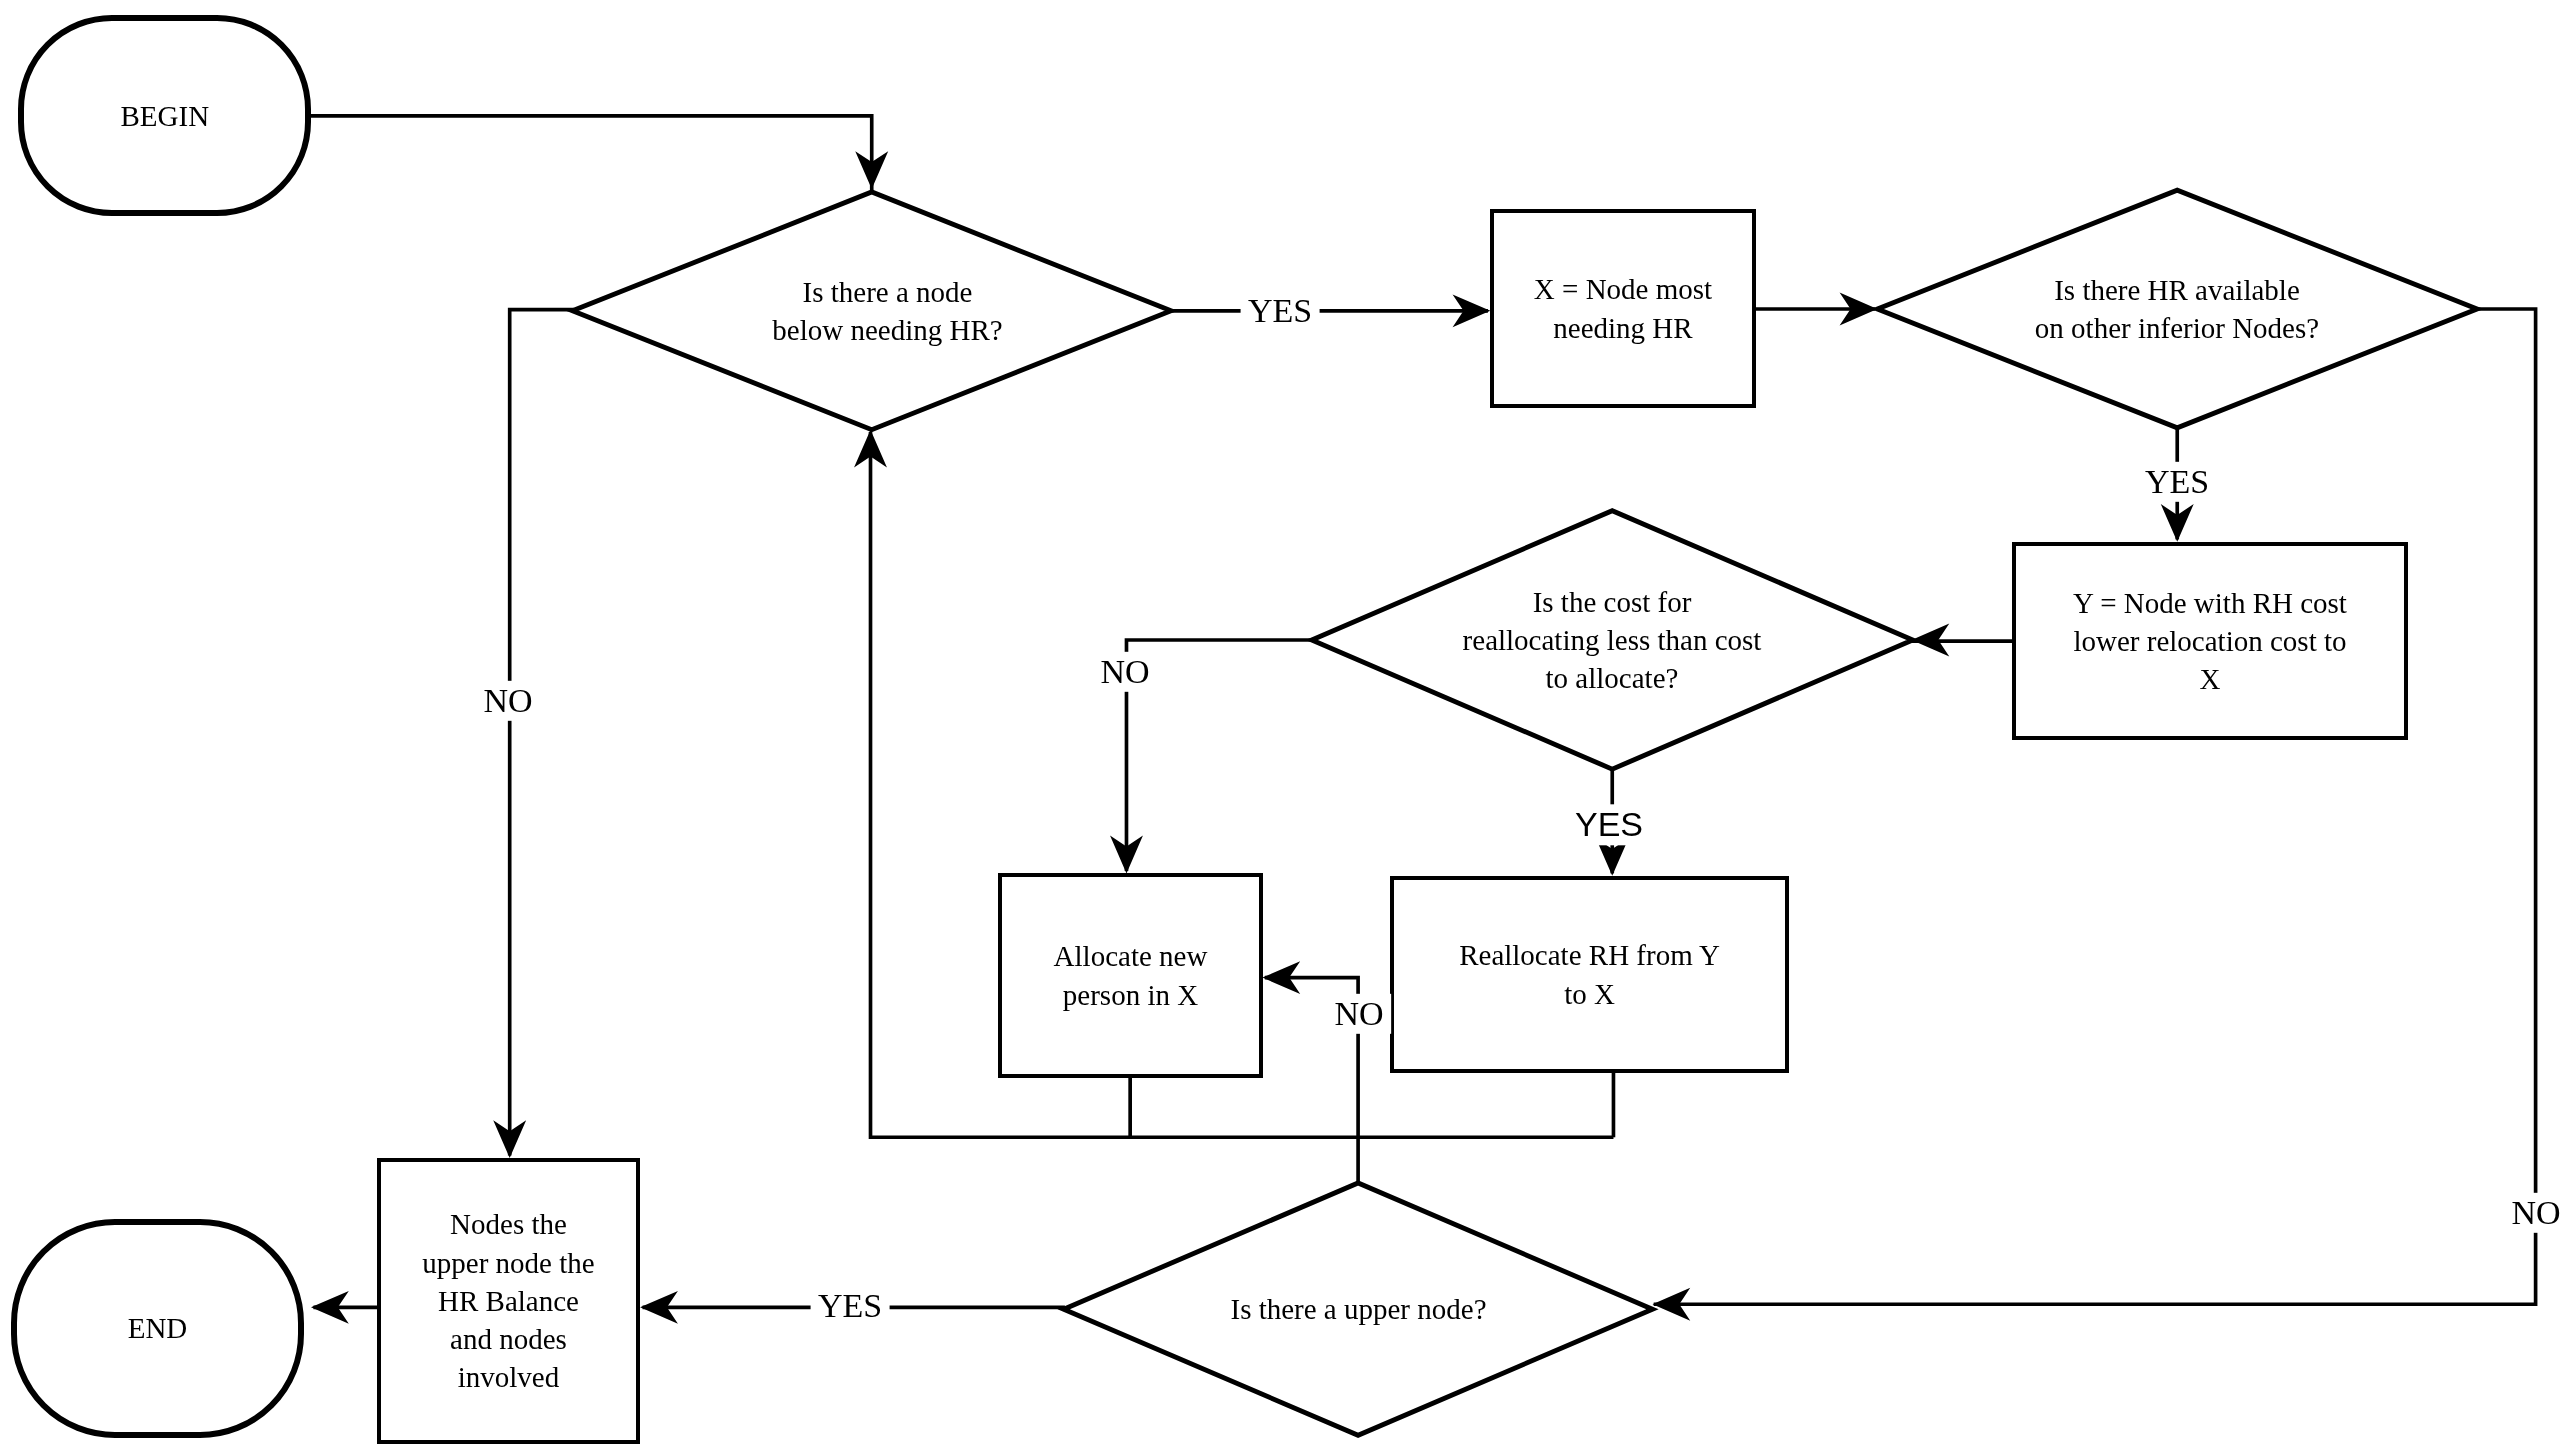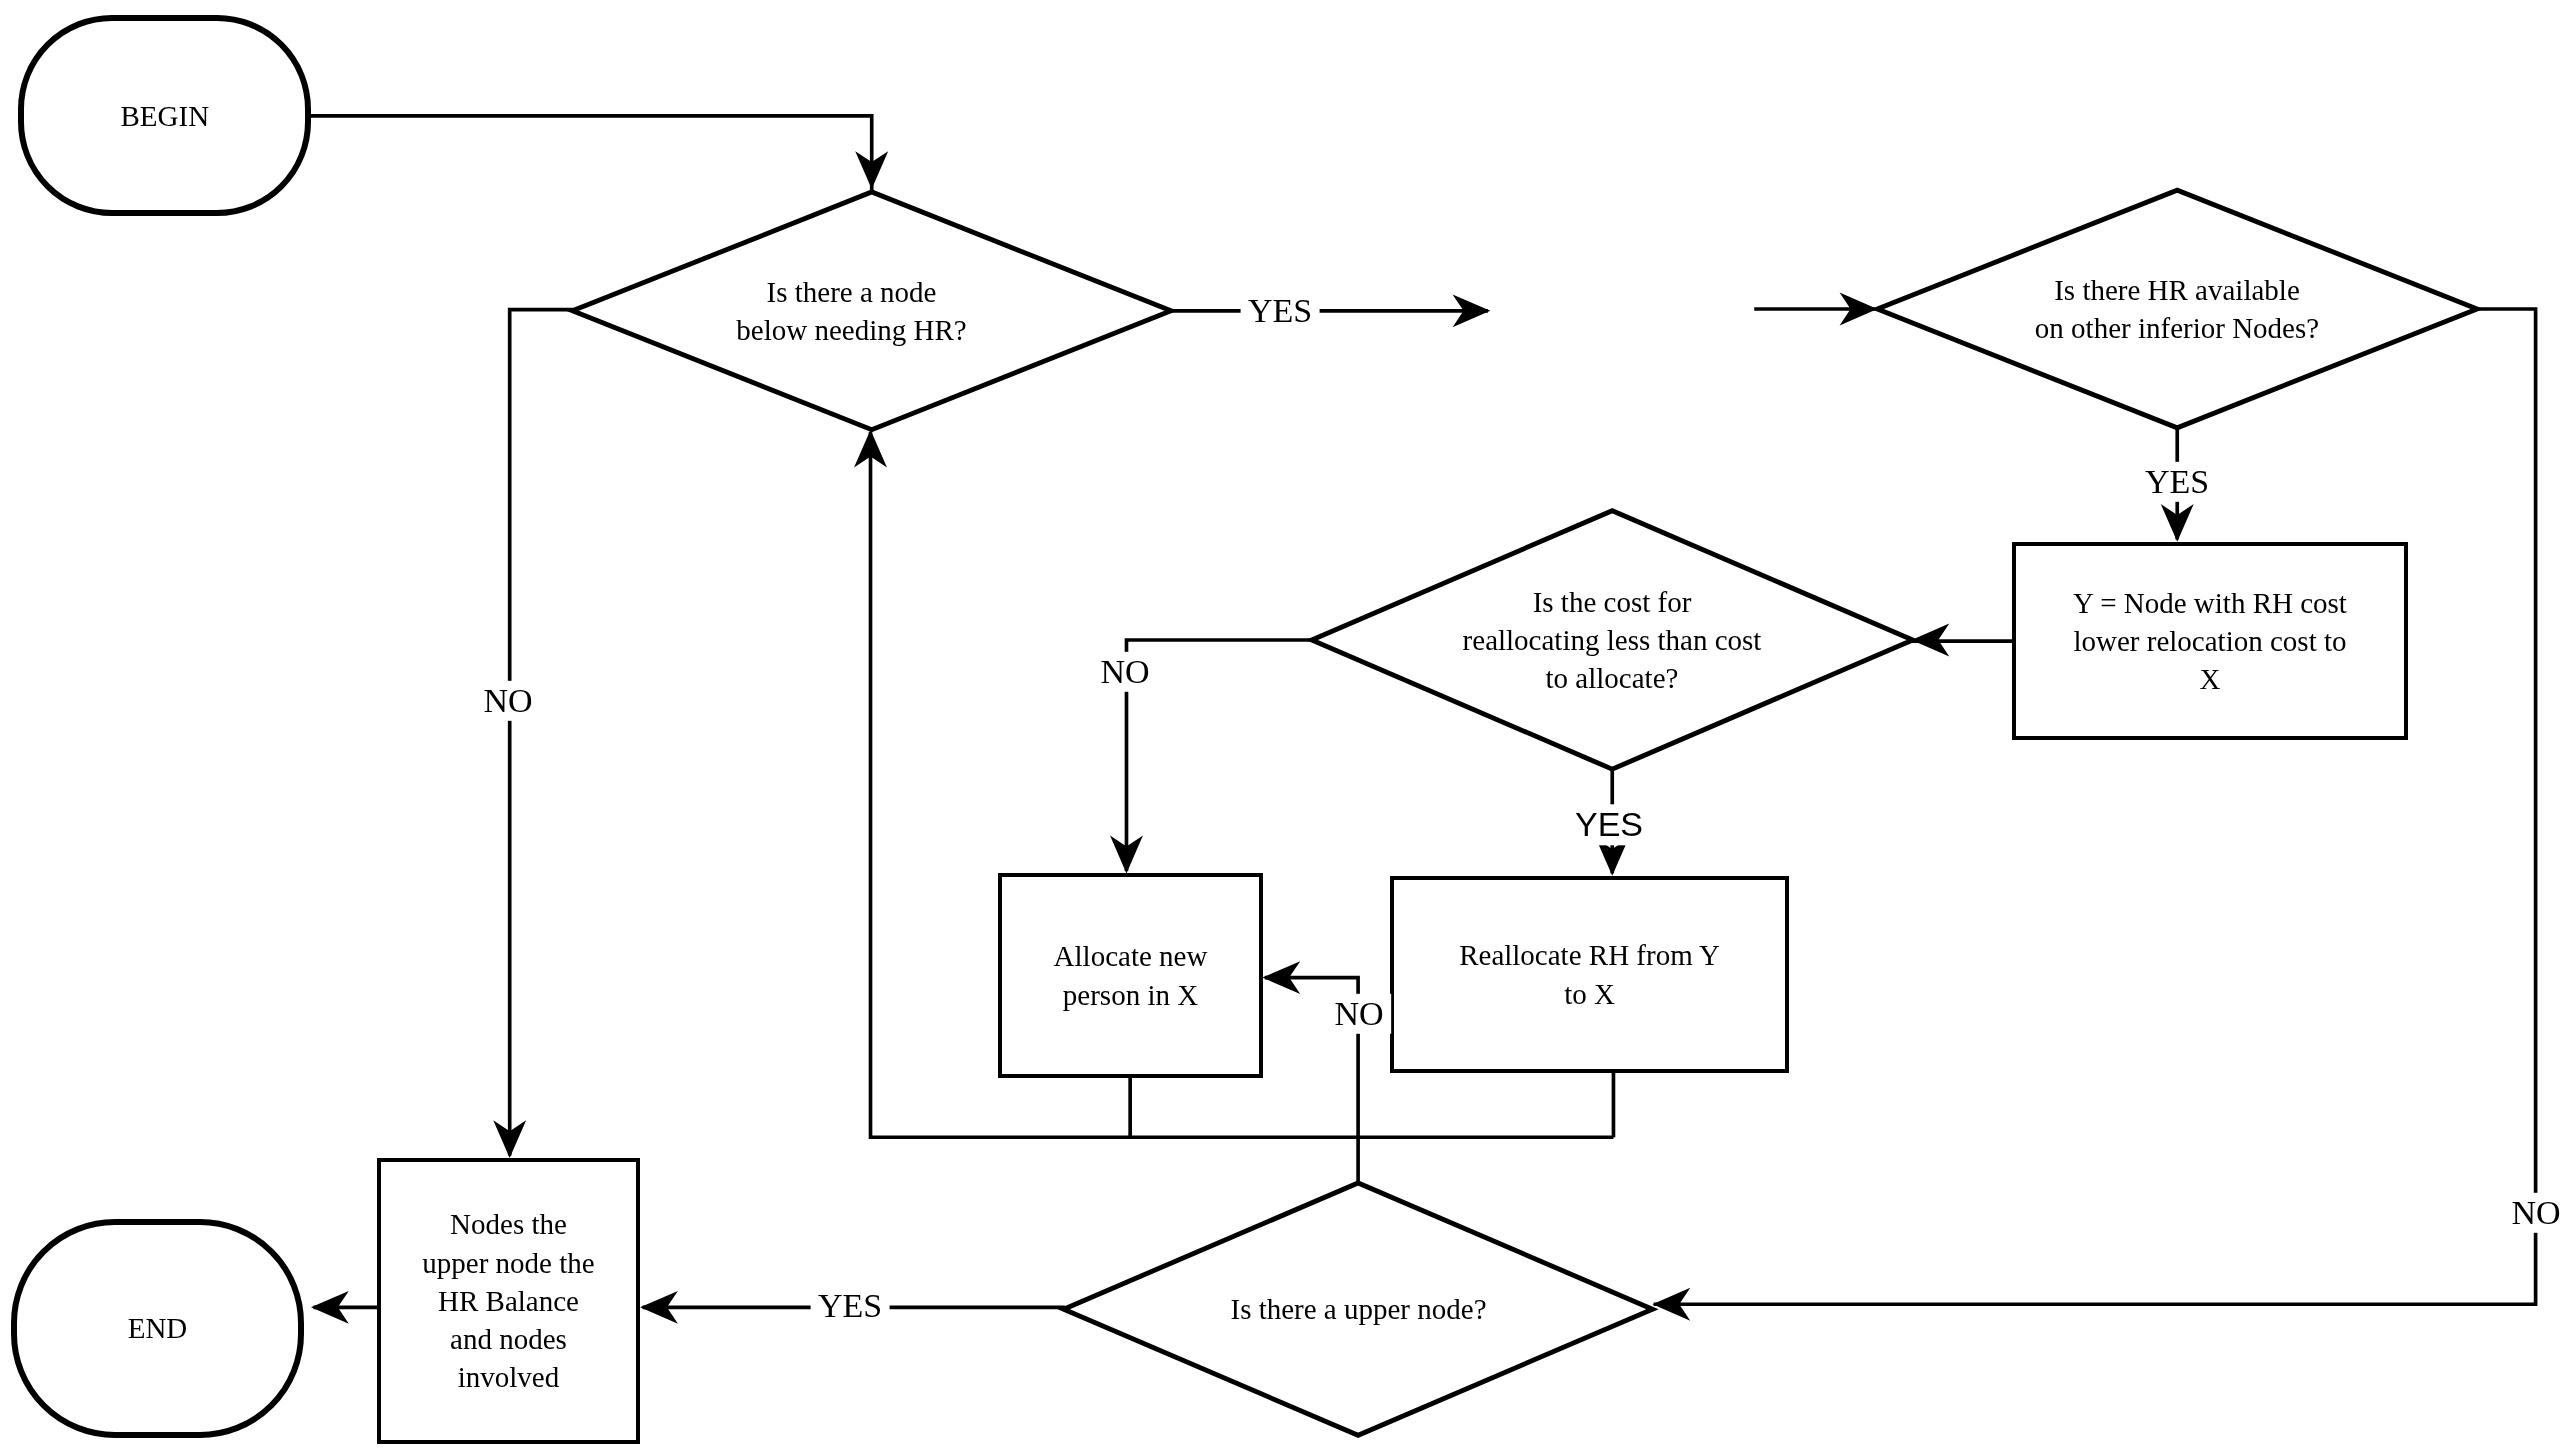--- a/index.html
+++ b/index.html
@@ -71,20 +71,24 @@
       <use href="#ah" transform="translate(1050,2145) rotate(180)"></use>
       <use href="#ah" transform="translate(510,2145) rotate(180)"></use>
       <use href="#ah" transform="translate(836,1900) rotate(90)"></use>
     </g>
   </svg>
 
   <div class="node stadium" style="left:18.3px;top:15.2px;width:293px;height:201px;border-radius:94px;">
     <div class="label-text">BEGIN</div>
   </div>
 
+  <div class="node rect" style="left:1490px;top:209px;width:266px;height:199px;">
+    <div class="label-text">X = Node most
+needing HR</div>
+  </div>
 
   <div class="node rect" style="left:2012px;top:542px;width:396px;height:198px;">
     <div class="label-text">Y = Node with RH cost
 lower relocation cost to
 X</div>
   </div>
 
   <div class="node rect" style="left:998px;top:873px;width:265px;height:205px;">
     <div class="label-text">Allocate new
 person in X</div>
@@ -100,21 +104,21 @@
 upper node the
 HR Balance
 and nodes
 involved</div>
   </div>
 
   <div class="node stadium" style="left:11px;top:1219px;width:293px;height:219px;border-radius:104px;">
     <div class="label-text">END</div>
   </div>
 
-  <div class="diamond-label" style="left:620px;top:238px;width:463px;height:146px;text-align:center;">
+  <div class="diamond-label" style="left:656px;top:238px;width:463px;height:146px;text-align:center;">
     <div class="label-text">Is there a node
 below needing HR?</div>
   </div>
 
   <div class="diamond-label" style="left:1920px;top:236px;width:514px;height:146px;">
     <div class="label-text">Is there HR available
 on other inferior Nodes?</div>
   </div>
 
   <div class="diamond-label" style="left:1353px;top:561px;width:518px;height:158px;">

